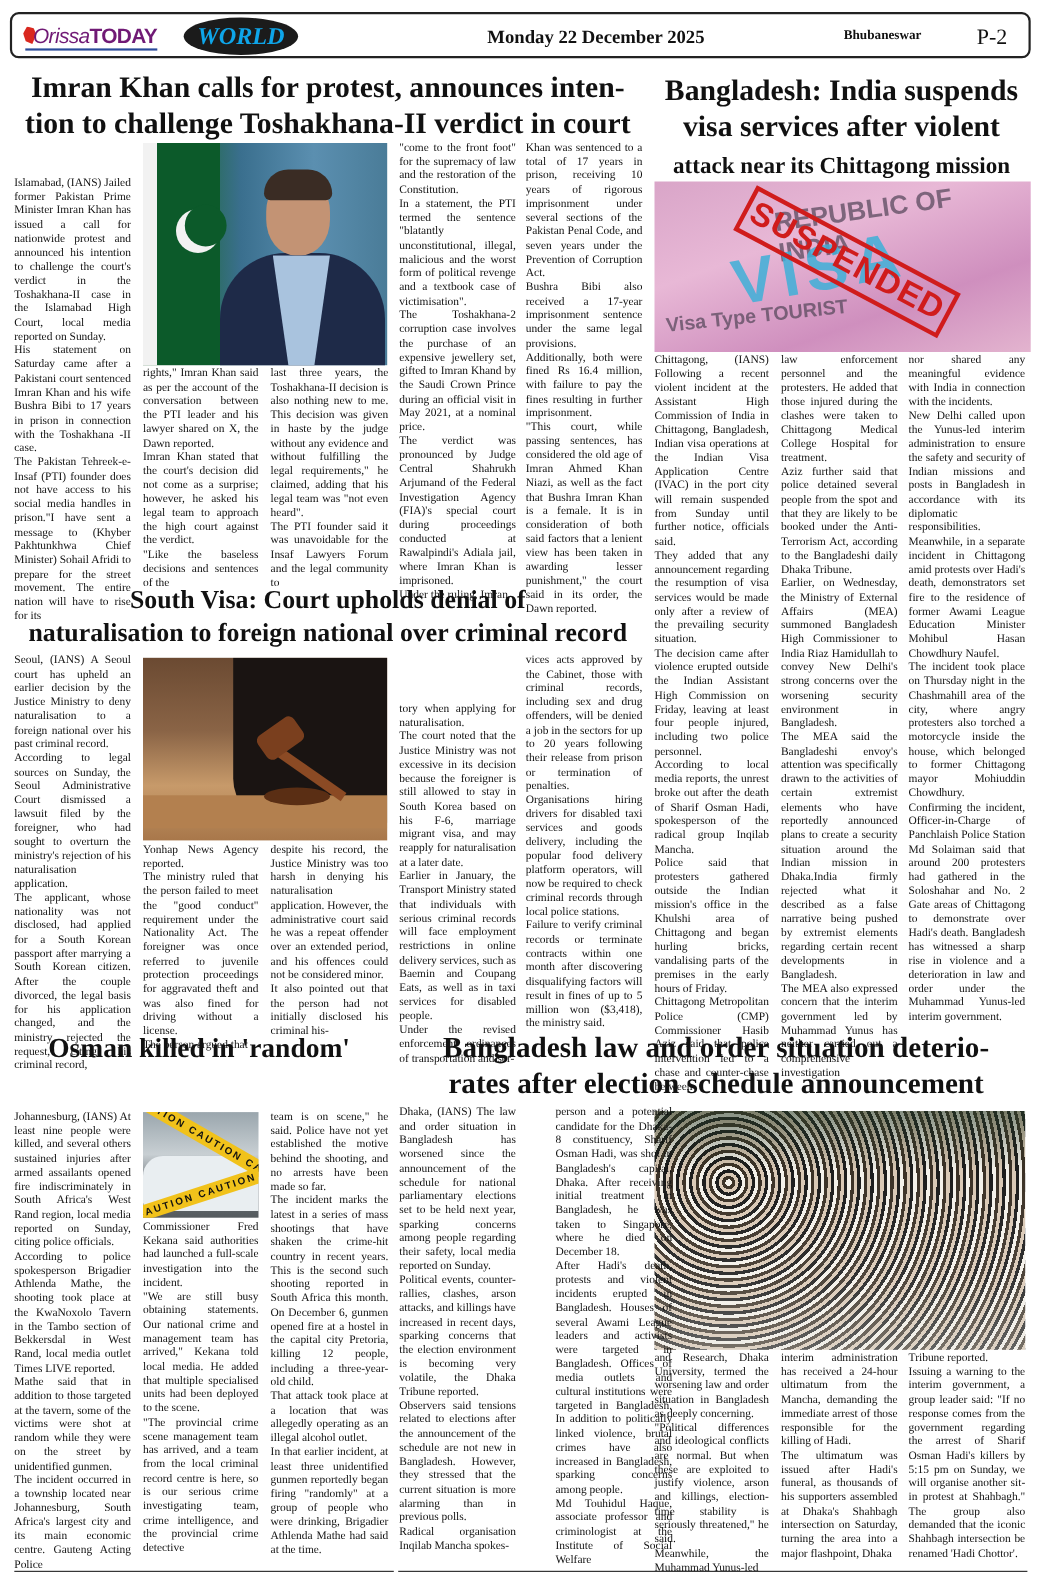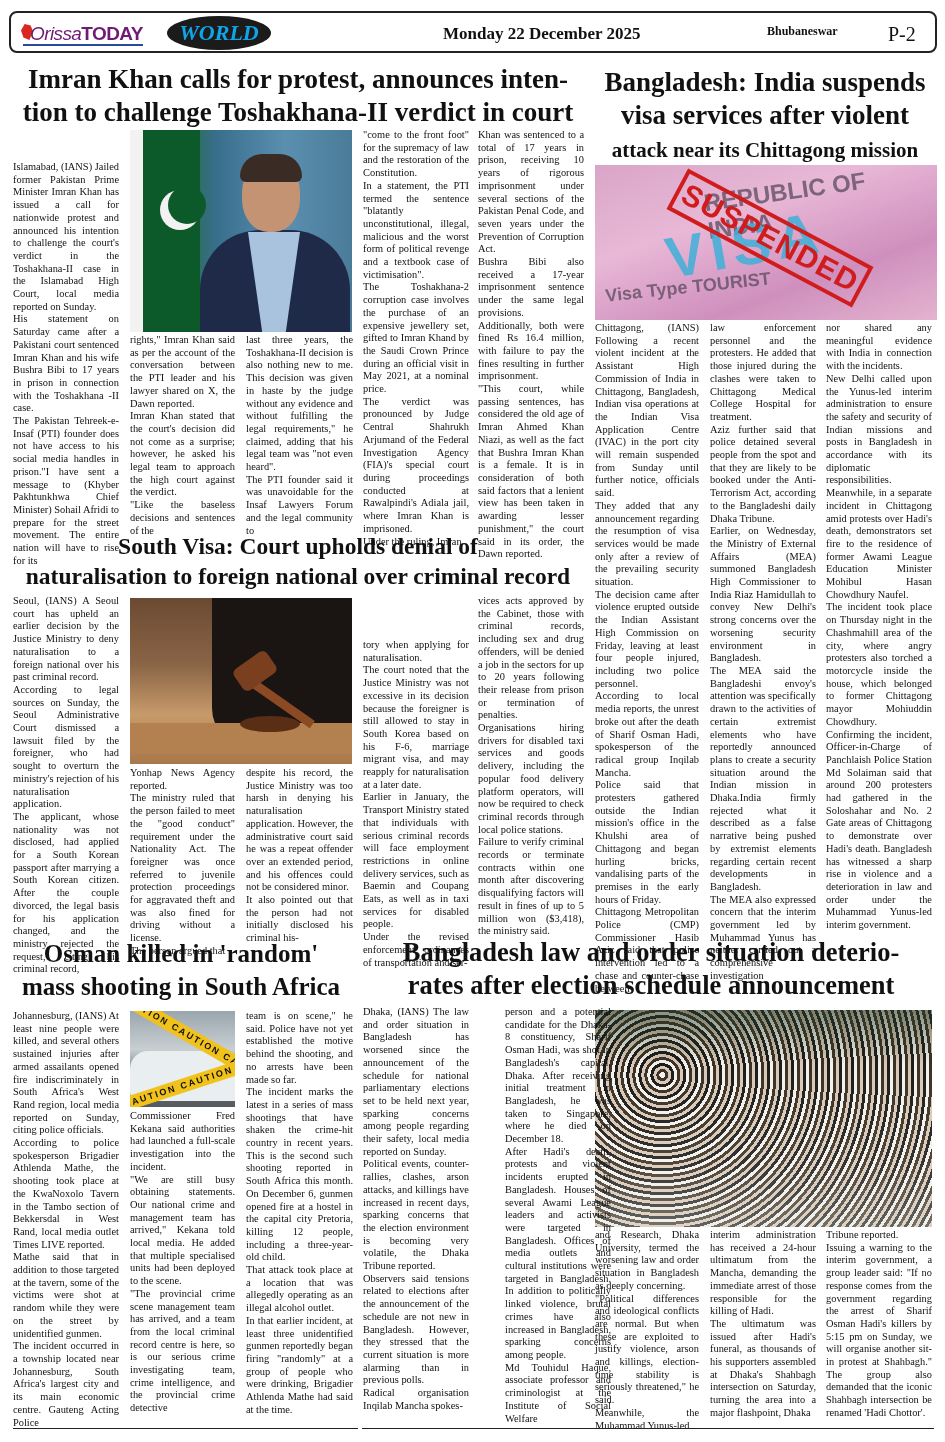--- a/index.html
+++ b/index.html
@@ -156,21 +156,20 @@
       <p>tory when applying for naturalisation.<br>The court noted that the Justice Ministry was not excessive in its decision because the foreigner is still allowed to stay in South Korea based on his F-6, marriage migrant visa, and may reapply for naturalisation at a later date.<br>Earlier in January, the Transport Ministry stated that individuals with serious criminal records will face employment restrictions in online delivery services, such as Baemin and Coupang Eats, as well as in taxi services for disabled people.<br>Under the revised enforcement ordinances of transportation and ser-</p>
     </div>
   <div class="col" style="left:478px; top:595px; width:106px; height:340px;">
       <p>vices acts approved by the Cabinet, those with criminal records, including sex and drug offenders, will be denied a job in the sectors for up to 20 years following their release from prison or termination of penalties.<br>Organisations hiring drivers for disabled taxi services and goods delivery, including the popular food delivery platform operators, will now be required to check criminal records through local police stations.<br>Failure to verify criminal records or terminate contracts within one month after discovering disqualifying factors will result in fines of up to 5 million won ($3,418), the ministry said.</p>
     </div>
 </section>
 
 <section>
   <h1 class="headline" style="left:6px; top:937px; width:350px; font-size:25px; line-height:33px;">
     <span>Osman killed in 'random'</span><br>
-    <span>mass shooting in South Africa</span>
   </h1>
   <div class="img-box img-caution" style="left:130px; top:1011px; width:105px; height:96px;">
     <div class="car"></div>
     <div class="tape" style="left:-20px; top:18px; width:160px; transform:rotate(30deg);">CAUTION CAUTION CAUTION CAUTION</div>
     <div class="tape" style="left:-10px; top:62px; width:160px; transform:rotate(-18deg);">CAUTION CAUTION CAUTION CAUTION</div>
   </div>
   <div class="col" style="left:13px; top:1010px; width:106px; height:415px;">
       <p>Johannesburg, (IANS) At least nine people were killed, and several others sustained injuries after armed assailants opened fire indiscriminately in South Africa's West Rand region, local media reported on Sunday, citing police officials.<br>According to police spokesperson Brigadier Athlenda Mathe, the shooting took place at the KwaNoxolo Tavern in the Tambo section of Bekkersdal in West Rand, local media outlet Times LIVE reported.<br>Mathe said that in addition to those targeted at the tavern, some of the victims were shot at random while they were on the street by unidentified gunmen.<br>The incident occurred in a township located near Johannesburg, South Africa's largest city and its main economic centre. Gauteng Acting Police</p>
     </div>
   <div class="col" style="left:130px; top:1110px; width:105px; height:315px;">

